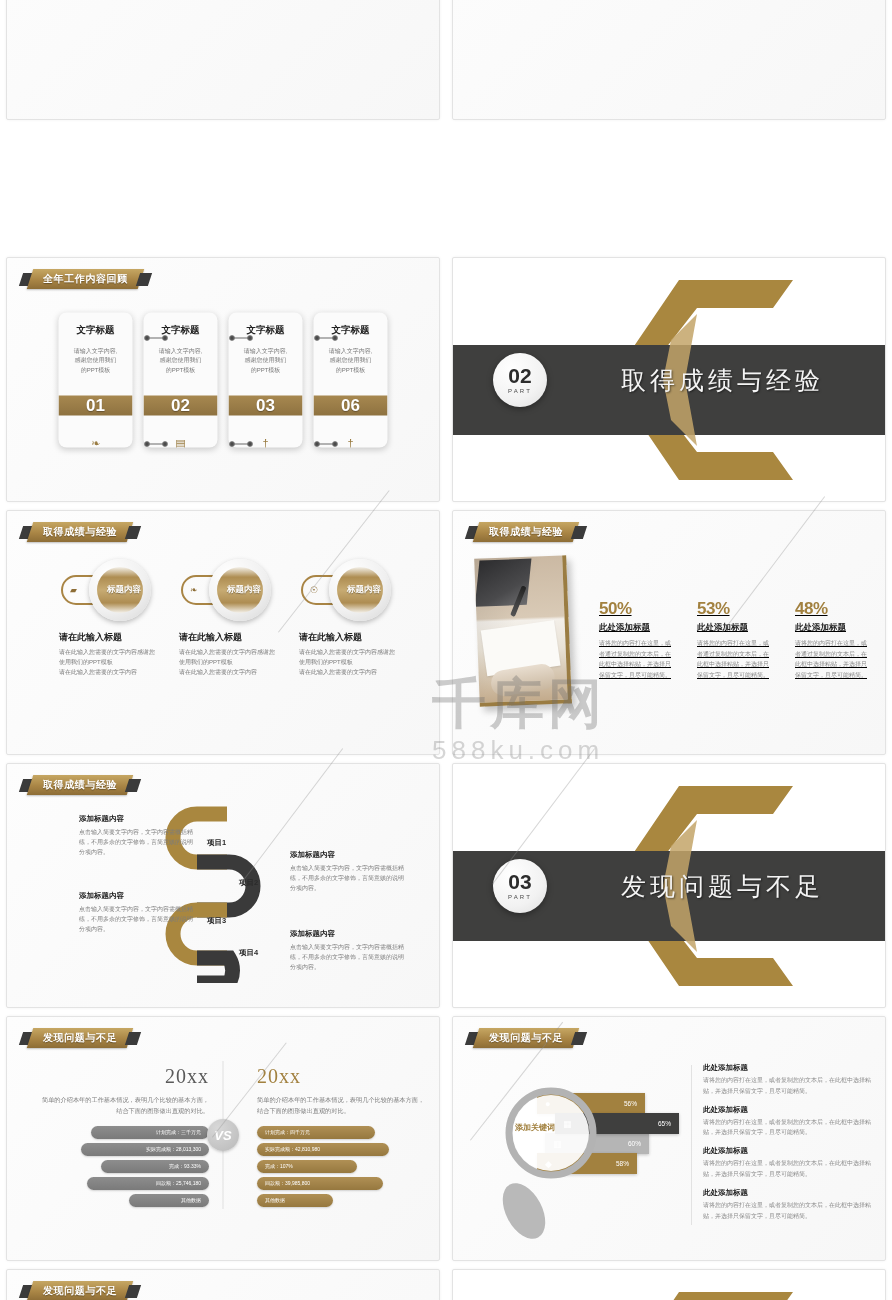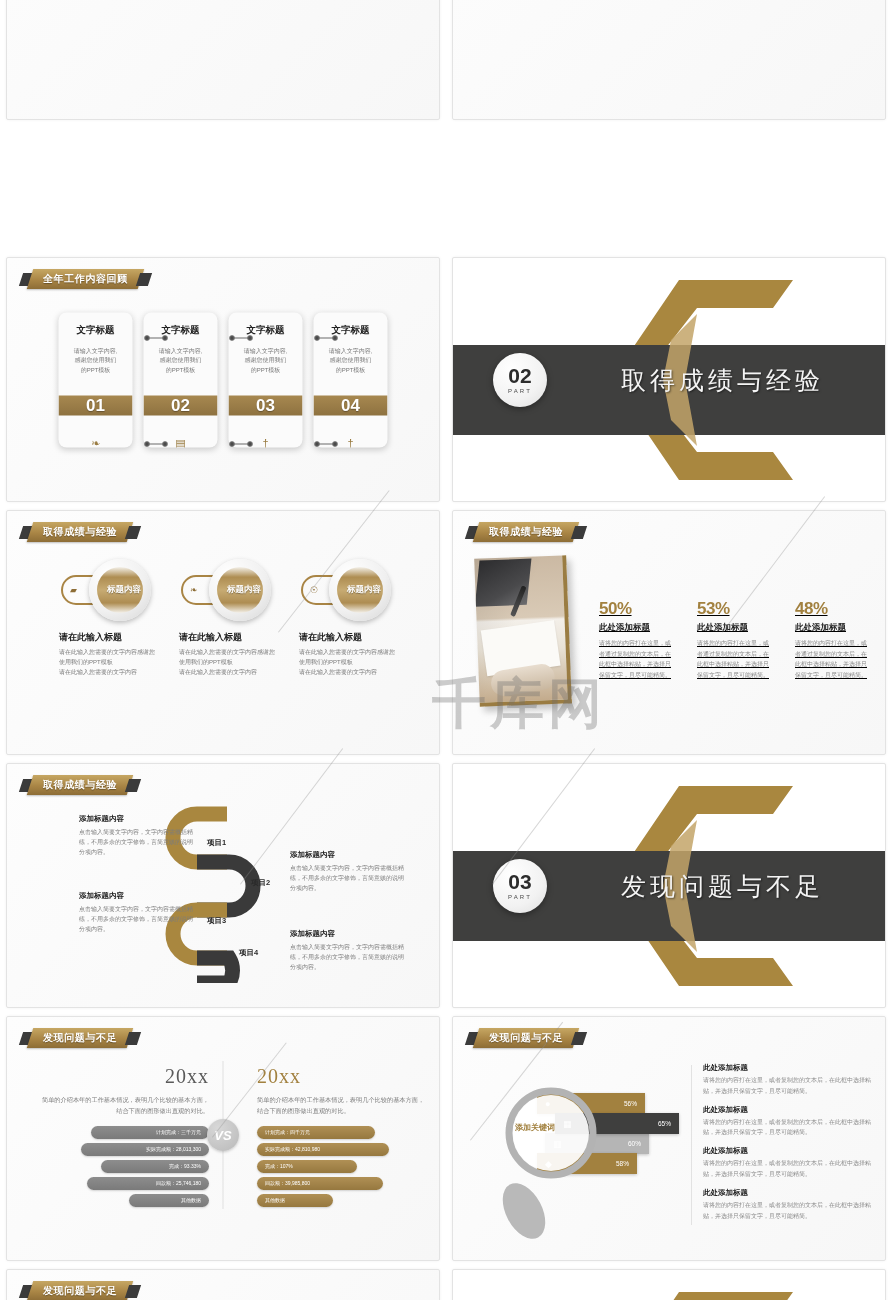--- a/index.html
+++ b/index.html
@@ -274,21 +274,21 @@
           <div class="num">03</div>
           <div class="sep2"></div>
           <div class="ic">†</div>
         </div>
         <div class="nc">
           <div class="t">文字标题</div>
           <div class="sep"></div>
           <div class="d" style="white-space:pre-line;">请输入文字内容,
 感谢您使用我们
 的PPT模板</div>
-          <div class="num">04</div>
+          <div class="num">06</div>
           <div class="sep2"></div>
           <div class="ic">†</div>
         </div>
       </div>
       <svg class="conn" style="left:0;top:0;width:100%;height:100%;">
         <g stroke="#6a6a6a" stroke-width="1.1" fill="#4a4a4a">
           <line x1="141" y1="80" x2="157" y2="80"></line>
             <circle cx="140" cy="80" r="2.2"></circle>
             <circle cx="158" cy="80" r="2.2"></circle>
           <line x1="226" y1="80" x2="242" y2="80"></line>
@@ -435,21 +435,21 @@
       </div>
       <svg class="svgbox" width="150" height="195" viewBox="0 0 150 195">
         <g fill="none" stroke-width="15" stroke-linecap="butt">
           <path d="M90,26 L60,26 A24,24 0 0,0 60,74 L90,74" stroke="#a9873f"></path>
           <path d="M60,74 L92,74 A24,24 0 0,1 92,122 L60,122" stroke="#3a3a3a"></path>
           <path d="M90,122 L60,122 A24,24 0 0,0 60,170 L90,170" stroke="#a9873f"></path>
           <path d="M60,170 L92,170 A24,24 0 0,1 92,195 L60,195" stroke="#3a3a3a"></path>
         </g>
       </svg>
       <div class="plabel" style="left:200px;top:74px;">项目1</div>
-      <div class="plabel" style="left:232px;top:114px;margin-left:12px;">项目2</div>
+      <div class="plabel" style="left:232px;top:114px;">项目2</div>
       <div class="plabel" style="left:200px;top:152px;">项目3</div>
       <div class="plabel" style="left:232px;top:184px;">项目4</div>
       <div class="blk" style="left:72px;top:50px;">
         <div class="h">添加标题内容</div>
         <div class="p">点击输入简要文字内容，文字内容需概括精练，不用多余的文字修饰，言简意赅的说明分项内容。</div>
       </div>
       <div class="blk" style="left:72px;top:127px;">
         <div class="h">添加标题内容</div>
         <div class="p">点击输入简要文字内容，文字内容需概括精练，不用多余的文字修饰，言简意赅的说明分项内容。</div>
       </div>
@@ -598,15 +598,16 @@
 
   <div class="diagline" style="left:212px;top:1137px;width:120px;transform:rotate(-52deg);"></div>
   <div class="diagline" style="left:240px;top:884px;width:170px;transform:rotate(-53deg);"></div>
   <div class="diagline" style="left:278px;top:632px;width:180px;transform:rotate(-52deg);"></div>
   <div class="diagline" style="left:492px;top:884px;width:170px;transform:rotate(-53deg);"></div>
   <div class="diagline" style="left:722px;top:632px;width:170px;transform:rotate(-53deg);"></div>
   <div class="diagline" style="left:470px;top:1140px;width:150px;transform:rotate(-52deg);"></div>
 
   <div class="wm">
     <div class="logo">千库网</div>
+    <div class="url">588ku.com</div>
   </div>
 
 </div>
 
 </body></html>

